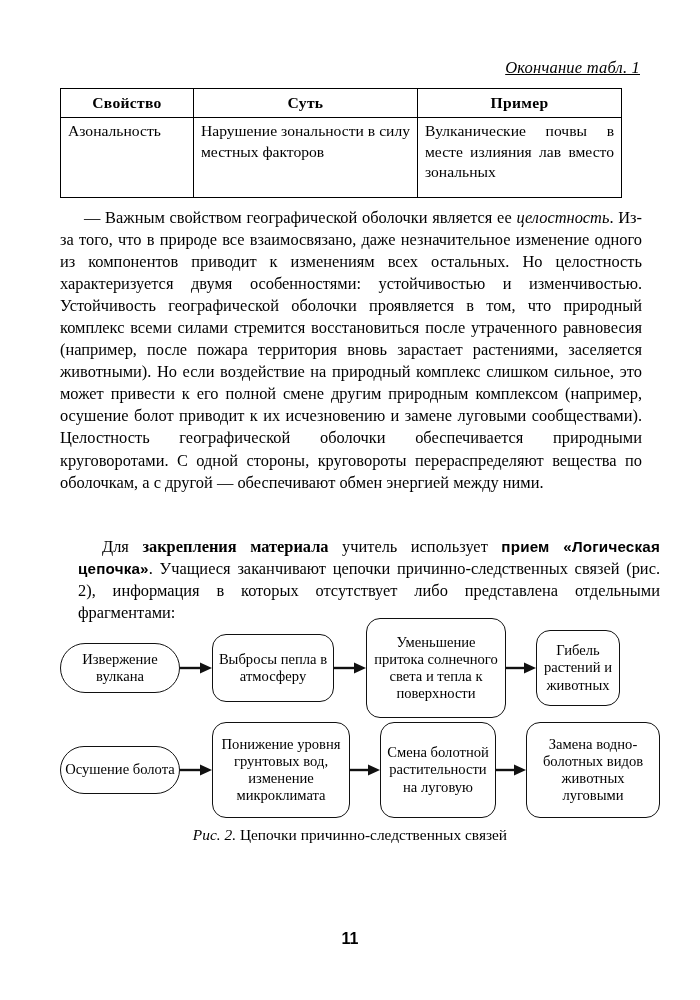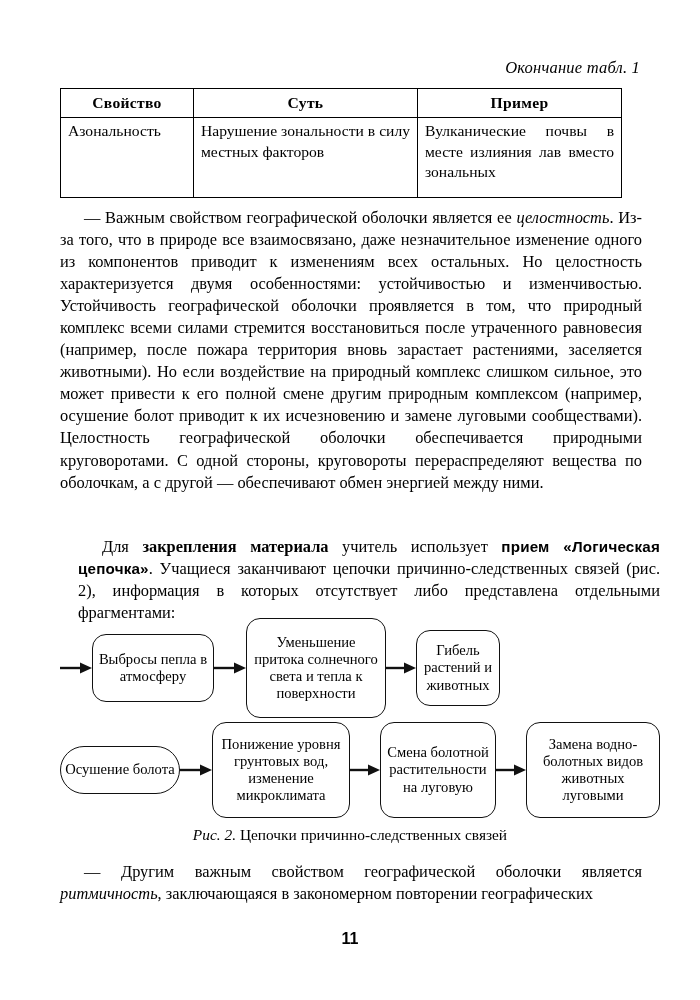--- a/index.html
+++ b/index.html
@@ -25,20 +25,21 @@
 
   
   .running-head {
     position: absolute;
     right: 60px;
     top: 58px;
     font-style: italic;
     font-size: 16.5px;
     letter-spacing: 0.2px;
     white-space: nowrap;
+    text-decoration: underline;
   }
 
   
   .tbl-wrap {
     position: absolute;
     left: 60px;
     top: 88px;
     width: 561px;
   }
   table.props {
@@ -206,20 +207,21 @@
     <span class="ind"></span><span>—</span><span> Важным свойством географической оболочки является ее </span><span class="it">целостность</span><span>. Из-за того, что в природе все взаимосвязано, даже незначительное изменение одного из компонентов приводит к изменениям всех остальных. Но целостность характеризуется двумя особенностями: устойчивостью и изменчивостью. Устойчивость географической оболочки проявляется в том, что природный комплекс всеми силами стремится восстановиться после утраченного равновесия (например, после пожара территория вновь зарастает растениями, заселяется животными). Но если воздействие на природный комплекс слишком сильное, это может привести к его полной смене другим природным комплексом (например, осушение болот приводит к их исчезновению и замене луговыми сообществами). Целостность географической оболочки обеспечивается природными круговоротами. С одной стороны, круговороты перераспределяют вещества по оболочкам, а с другой — обеспечивают обмен энергией между ними.</span>
   </div>
 
   <div class="para" id="para-2">
     <span class="ind"></span><span>Для </span><span class="bd">закрепления материала</span><span> учитель использует </span><span class="sans-bd">прием «Логическая цепочка»</span><span>. Учащиеся заканчивают цепочки причинно-следственных связей (рис. 2), информация в которых отсутствует либо представлена отдельными фрагментами:</span>
   </div>
 
   <div class="diagram">
 
     <div class="chain" id="chain-1">
+      <div class="node pill" id="n1">Извержение вулкана</div>
       <div class="arrow">
         <svg width="32" height="12" viewBox="0 0 32 12">
           <line x1="0" y1="6" x2="22" y2="6" stroke="#111" stroke-width="2.4"></line>
           <polygon points="20,0.5 32,6 20,11.5" fill="#111"></polygon>
         </svg>
       </div>
       <div class="node soft" id="n2">Выбросы пепла в атмосферу</div>
       <div class="arrow">
         <svg width="32" height="12" viewBox="0 0 32 12">
           <line x1="0" y1="6" x2="22" y2="6" stroke="#111" stroke-width="2.4"></line>
@@ -260,19 +262,16 @@
       </div>
       <div class="node soft" id="m4">Замена водно-болотных видов животных луговыми</div>
     </div>
 
   </div>
 
   <div class="fig-caption">
     <span class="num">Рис. 2.</span><span> Цепочки причинно-следственных связей</span>
   </div>
 
-  <div class="para" id="para-3">
-    <span class="ind"></span><span>—</span><span> Другим важным свойством географической оболочки является </span><span class="it">ритмичность</span><span>, заключающаяся в закономерном повторении географических</span>
-  </div>
 
   <div class="folio">11</div>
 
 </div>
 
 </body></html>

